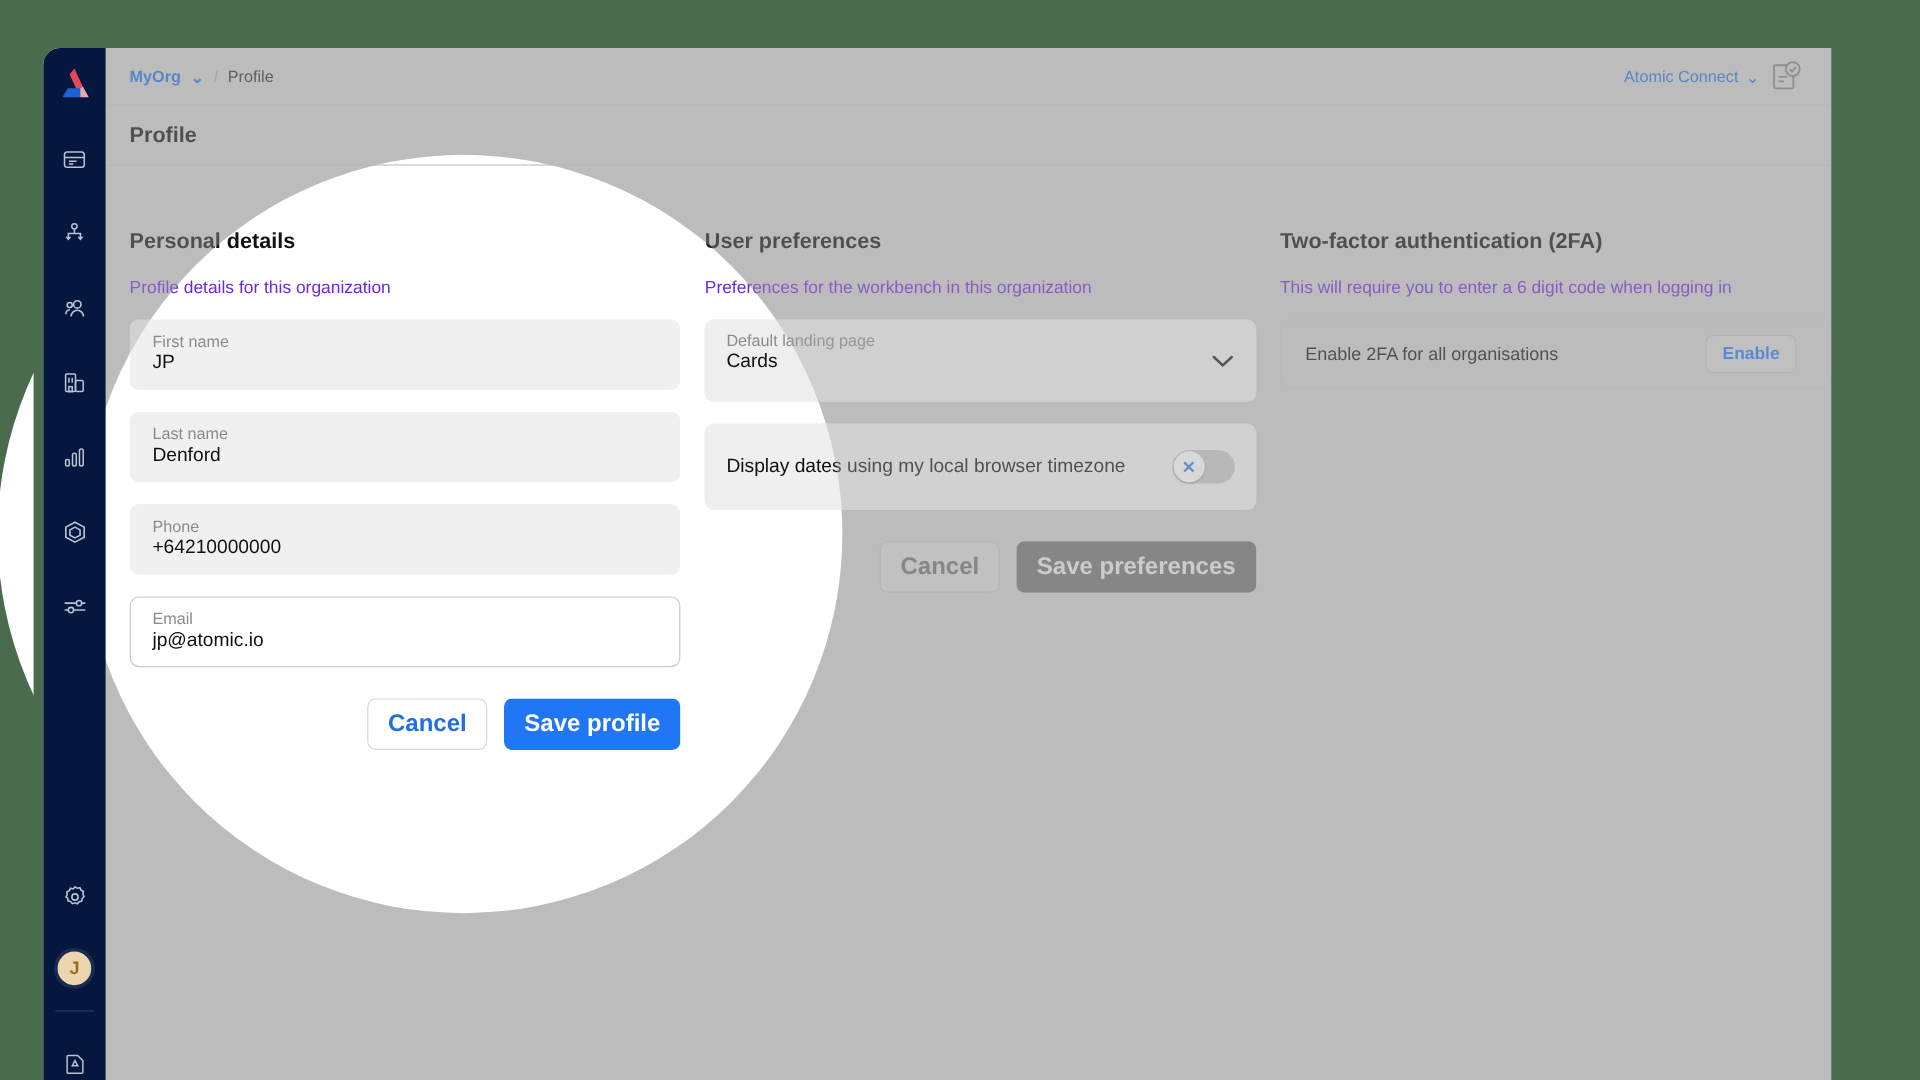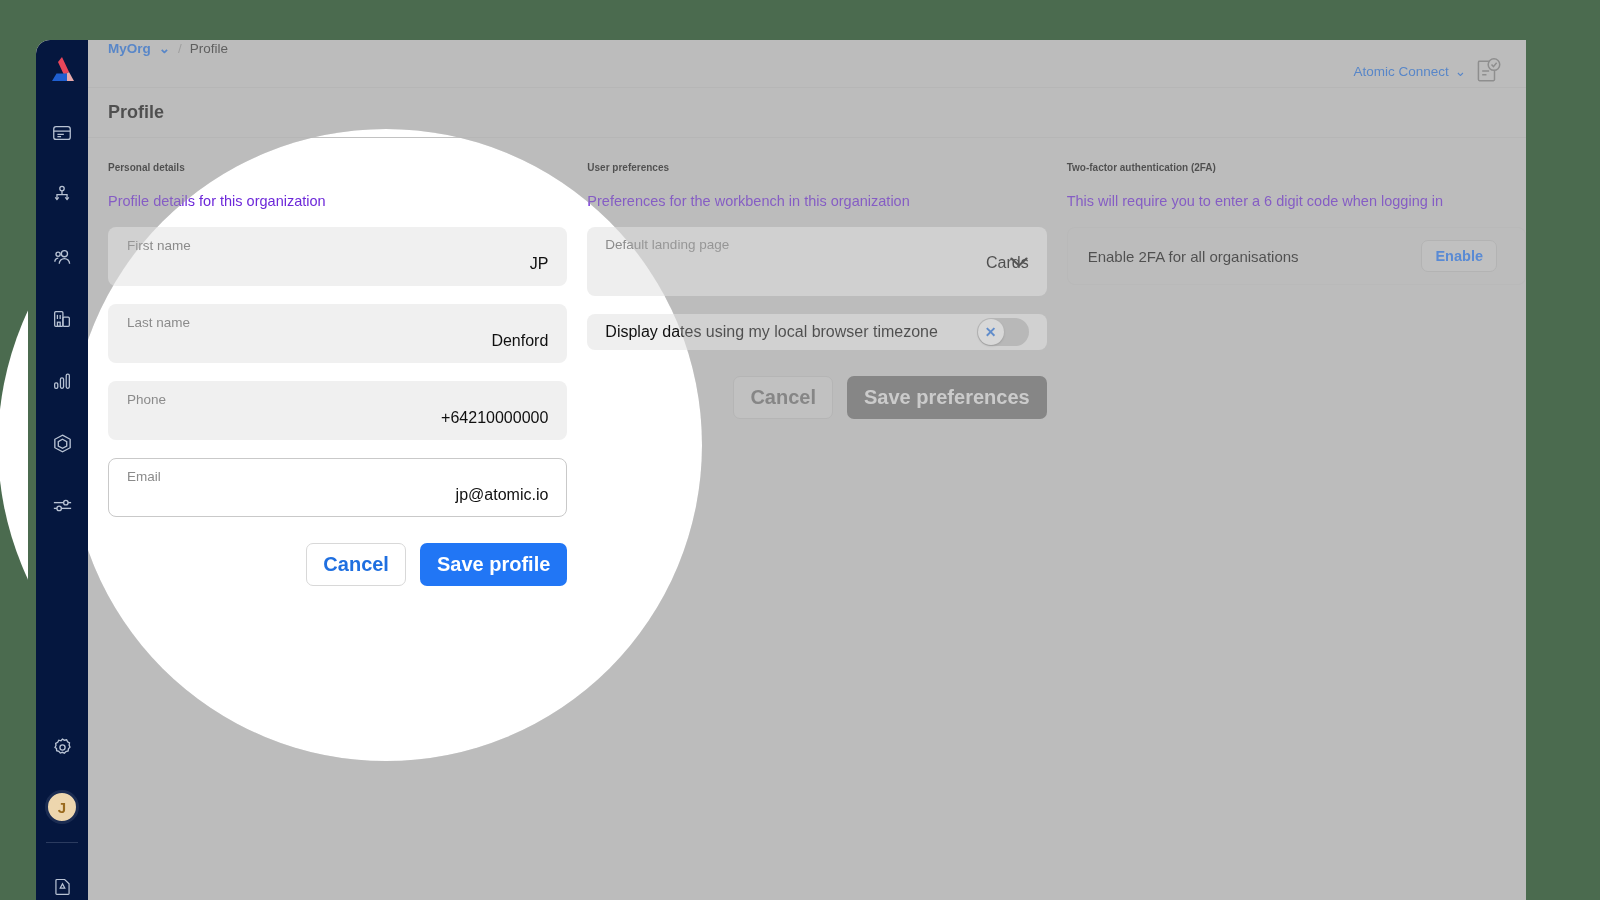--- a/index.html
+++ b/index.html
@@ -45,24 +45,23 @@
     border: 3px solid #1b2c52;
     display: flex; align-items: center; justify-content: center;
     font-size: 15px; font-weight: 600; margin: 12px 0 14px 0;
   }
   .sb-div { width: 32px; height: 1px; background: #2b3b5f; margin: 4px 0 12px 0; }
   .sb-bottom-icon { margin-bottom: 14px; }
 
   
   .topbar {
     position: absolute; left: 52px; top: 0; right: 0; height: 48px;
-    display: flex; align-items: flex-start;
+    display: flex; align-items: center;
     border-bottom: 1px solid #c2c2c2;
     z-index: 4;
-    flex-direction: column;
   }
   .crumbs { display: flex; align-items: center; margin-left: 20px; gap: 8px;
             font-size: 13.5px; }
   .crumb-org { color: #1f6fe0; font-weight: 700; }
   .crumb-sep { color: #9a9a9a; }
   .crumb-cur { color: #2b2b2b; }
   .chev { display: inline-block; }
   .topbar-right { margin-left: auto; display: flex; align-items: center;
                   gap: 6px; margin-right: 24px; }
   .org-select { color: #1f6fe0; font-size: 13.5px; display: flex;
@@ -78,44 +77,44 @@
   .page-title { margin-left: 20px; font-size: 18px; font-weight: 700; color: #111; }
 
   
   .content {
     position: absolute; left: 52px; top: 98px; right: 0; bottom: 0;
     display: flex; gap: 0; padding: 24px 0 0 0;
     z-index: 2;
   }
   .col { width: 463px; margin-left: 20px; }
   .col:first-child { margin-left: 20px; }
-  .col-h { font-size: 10px; font-weight: 700; color: #111; }
+  .col-h { font-size: 18px; font-weight: 700; color: #111; margin-top: 29px; }
   .col-sub { font-size: 14.5px; color: #6d28d9; margin-top: 20px; }
 
   .field {
     margin-top: 18px;
     background: #f0f0f0;
     border-radius: 8px;
-    padding: 10px 18px 12px 18px;
+    padding: 10px 32px 12px 18px;
     border: 1px solid transparent;
   }
   .field.focused { background: #ffffff; border: 1px solid #c9c9c9; }
   .field-label { font-size: 13.5px; color: #8b8b8b; }
-  .field-value { font-size: 16px; color: #101010; margin-top: 2px; text-align: right; }
+  .field-value { font-size: 16px; color: #101010; margin-top: 2px; }
 
   .select-field {
     margin-top: 18px; background: #eeeeee; border-radius: 8px;
     padding: 10px 18px 24px 18px; position: relative;
   }
   .select-chev { position: absolute; right: 18px; top: 50%;
                  transform: translateY(-50%); color: #1a1a1a; }
 
   .toggle-row {
     margin-top: 18px; background: #efefef; border-radius: 8px;
-    height: 36px; display: flex; align-items: center;
+    height: 72px; display: flex; align-items: center;
     padding: 0 18px 0 18px; gap: 12px;
   }
   .toggle-label { font-size: 16px; color: #101010; flex: 1 1 auto; }
   .switch {
     width: 52px; height: 28px; border-radius: 14px; background: #c4c4c4;
     position: relative; flex: none;
   }
   .knob {
     position: absolute; left: 1px; top: 1px;
     width: 26px; height: 26px; border-radius: 50%;

